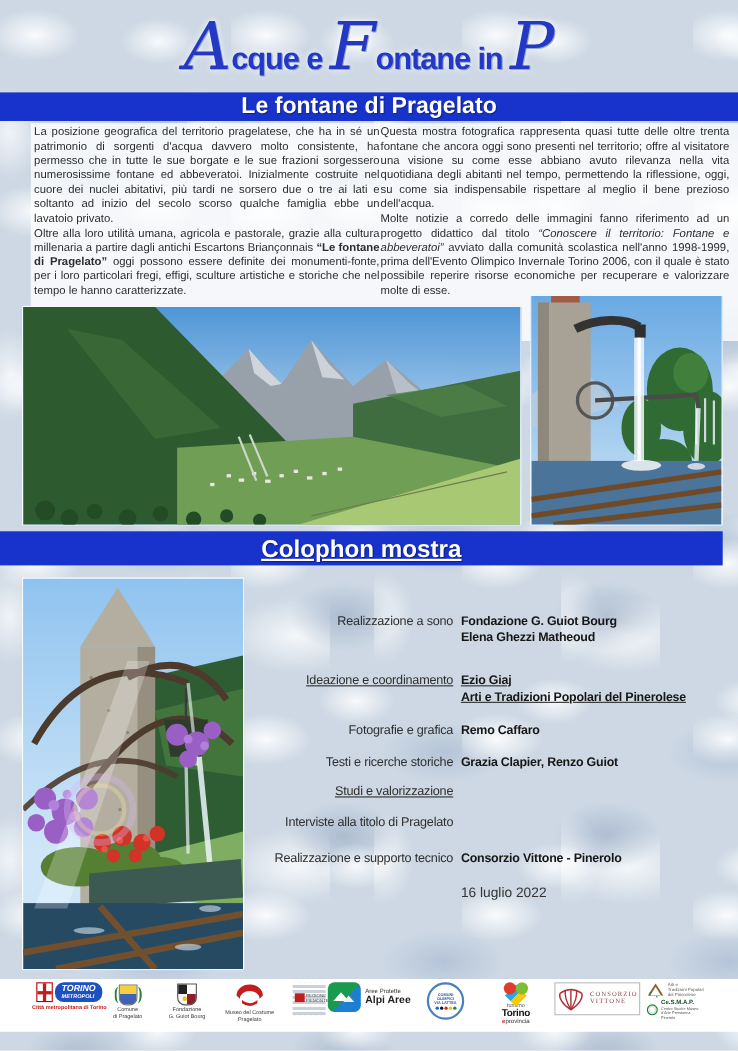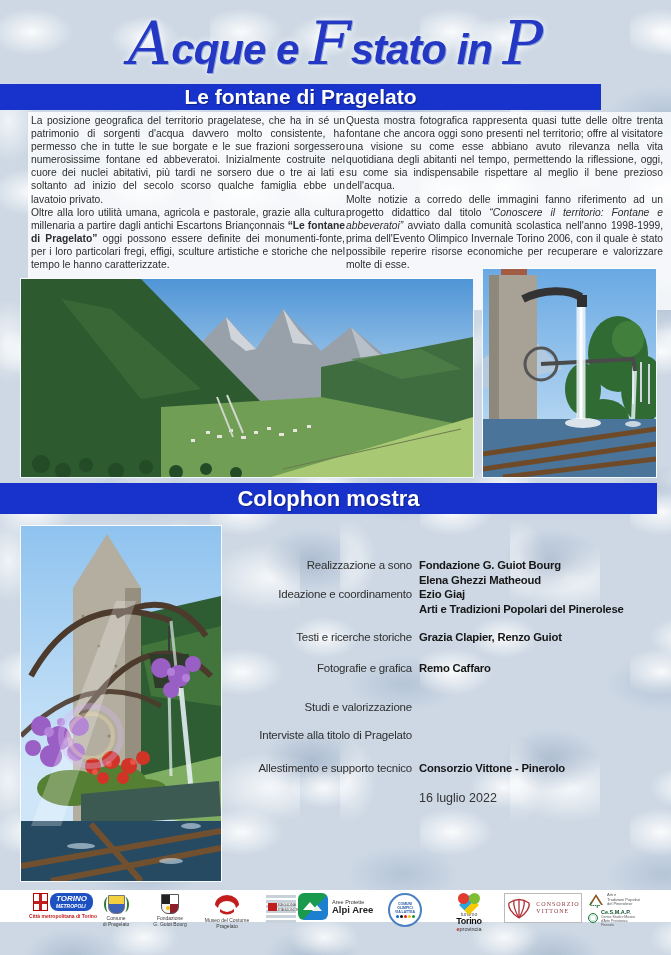--- a/index.html
+++ b/index.html
@@ -12,49 +12,49 @@
       radial-gradient(50px 30px at 80% 25%, rgba(255,255,255,.85), rgba(255,255,255,0) 70%),
       radial-gradient(70px 45px at 30% 80%, rgba(146,166,192,.55), rgba(146,166,192,0) 70%),
       radial-gradient(90px 50px at 90% 75%, rgba(255,255,255,.8), rgba(255,255,255,0) 70%),
       radial-gradient(40px 60px at 5% 55%, rgba(255,255,255,.7), rgba(255,255,255,0) 70%);
     background-size:210px 160px,260px 190px,180px 150px,240px 200px,300px 210px,170px 220px;}
   .abs{position:absolute;}
   
   .title{left:0;top:4px;width:671px;height:78px;display:flex;justify-content:center;align-items:baseline;
     color:#2438c4;text-shadow:1px 1px 0 #8fa6d8, 0 0 7px rgba(255,255,255,.95);white-space:pre;}
   .tcap{font-family:"DejaVu Serif",serif;font-style:italic;font-size:60px;line-height:78px;}
-  .trest{font-family:"Liberation Sans",sans-serif;font-style:italic;font-weight:bold;font-size:42px;letter-spacing:-1px;line-height:78px;}
+  .trest{font-family:"Liberation Sans",sans-serif;font-weight:bold;font-size:28px;letter-spacing:-1px;line-height:78px;}
   
   .banner{background:#1833cc;color:#fff;font-weight:bold;text-align:center;
     text-shadow:1px 1px 1px rgba(0,0,0,.35);}
-  .banner-fontane{left:0;top:84px;width:601px;height:26px;font-size:21px;line-height:26px;}
-  .banner-colophon{left:0;top:483px;width:657px;height:31px;font-size:22px;line-height:31px;}
+  .banner-fontane{left:0;top:84px;width:671px;height:26px;font-size:21px;line-height:26px;}
+  .banner-colophon{left:0;top:483px;width:657px;height:31px;font-size:22px;line-height:31px;text-decoration:underline;}
   
   .intro-panel{left:13px;top:112px;width:645px;height:198px;background:rgba(255,255,255,.8);margin-left:15px;}
   .intro-col{position:absolute;top:2px;font-size:10.3px;line-height:13.1px;text-align:justify;color:#2d2d2d;}
   .intro-left{left:3px;width:314px;}
   .intro-right{left:318px;width:317px;}
   .intro-col p{margin:0;}
   
   .photo{border:1px solid rgba(255,255,255,.9);box-sizing:border-box;overflow:hidden;}
   .photo-valley{left:20px;top:278px;width:454px;height:200px;background:linear-gradient(#4f95d6,#a9cdec 55%,#cfe3f4);}
   .photo-fountain{left:482px;top:268px;width:175px;height:210px;background:linear-gradient(#69a9e3,#cde4f6);}
   .photo-colophon{left:20px;top:525px;width:202px;height:357px;background:linear-gradient(#8fc3ef,#cfe6f8 70%);}
   .photo svg{display:block;}
   
   .credits{left:224px;top:558px;width:436px;color:#2f2f2f;}
   .credit-row{display:flex;align-items:flex-start;}
   .credit-label{width:188px;text-align:right;padding-right:7px;font-size:11.5px;line-height:14.5px;letter-spacing:-.2px;}
   .credit-value{flex:1;font-weight:bold;color:#161616;font-size:11.3px;line-height:14.5px;letter-spacing:-.2px;white-space:pre-line;}
-  .credits .idx-0{margin-top:0;} .credits .idx-1{} .credits .idx-2{margin-top:16px;}
-  .credits .idx-3{margin-top:14px;} .credits .idx-4{margin-top:25px;} .credits .idx-5{margin-top:13px;}
+  .credits .idx-0{margin-top:0;} .credits .idx-1{margin-top:25px;text-decoration:underline;} .credits .idx-2{margin-top:16px;}
+  .credits .idx-3{margin-top:14px;} .credits .idx-4{margin-top:13px;text-decoration:underline;} .credits .idx-5{margin-top:13px;}
   .credits .idx-6{margin-top:19px;}
   .credit-date{margin-top:15px;margin-left:195px;font-size:12.5px;color:#333;}
   
-  .logo-strip{left:0;top:890px;width:671px;height:32px;background:#fff;}
+  .logo-strip{left:0;top:890px;width:671px;height:48px;background:#fff;}
   .logo{position:absolute;top:3px;font-size:5px;color:#444;text-align:center;}
   .cap5{font-size:5px;line-height:5.5px;white-space:pre-line;color:#3a3a3a;margin-top:2px;}
   
   .lg-torino{left:14px;width:98px;}
   .tm-row{display:flex;align-items:center;justify-content:center;gap:2px;}
   .tm-shield{width:13px;height:16px;background-color:#fff;border:1px solid #b00;
     background-image:linear-gradient(#c21d1d,#c21d1d),linear-gradient(#c21d1d,#c21d1d);
     background-size:100% 3px,3px 100%;background-position:center;background-repeat:no-repeat;}
   .tm-pill{background:#1d50c0;border-radius:8px;padding:2px 6px;color:#fff;font-style:italic;text-align:left;}
   .tm-t1{font-size:8px;font-weight:bold;line-height:8px;}
@@ -127,21 +127,21 @@
     background:radial-gradient(circle at 50% 50%, #fff 40%, #d9ecdf 41%);}
   .cs-name{font-size:5.5px;font-weight:bold;color:#14532d;line-height:6px;}
   .tiny35{font-size:3.5px;line-height:4px;color:#555;white-space:pre-line;}
 </style>
 </head>
 <body>
 
 <div class="poster">
 
   <div class="abs title">
-    <span class="tcap">A</span><span class="trest">cque e </span><span class="tcap">F</span><span class="trest">stato in </span><span class="tcap">P</span>
+    <span class="tcap">A</span><span class="trest">cque e </span><span class="tcap">F</span><span class="trest">ontane in </span><span class="tcap">P</span>
   </div>
 
   <div class="abs banner banner-fontane">Le fontane di Pragelato</div>
 
   <div class="abs intro-panel">
     <div class="intro-col intro-left">
       <p><span>La posizione geografica del territorio pragelatese, che ha in sé un patrimonio di sorgenti d'acqua davvero molto consistente, ha permesso che in tutte le sue borgate e le sue frazioni sorgessero numerosissime fontane ed abbeveratoi. Inizialmente costruite nel cuore dei nuclei abitativi, più tardi ne sorsero due o tre ai lati e soltanto ad inizio del secolo scorso qualche famiglia ebbe un lavatoio privato.</span></p>
       <p><span>Oltre alla loro utilità umana, agricola e pastorale, grazie alla cultura millenaria a partire dagli antichi Escartons Briançonnais </span><span style="font-weight: bold;">“Le fontane di Pragelato”</span><span> oggi possono essere definite dei monumenti-fonte, per i loro particolari fregi, effigi, sculture artistiche e storiche che nel tempo le hanno caratterizzate.</span></p>
     </div>
     <div class="intro-col intro-right">
@@ -316,36 +316,36 @@
     <div class="credit-row idx-0">
         <div class="credit-label">Realizzazione a sono</div>
         <div class="credit-value">Fondazione G. Guiot Bourg
 Elena Ghezzi Matheoud</div>
       </div>
       <div class="credit-row idx-1">
         <div class="credit-label">Ideazione e coordinamento</div>
         <div class="credit-value">Ezio Giaj
 Arti e Tradizioni Popolari del Pinerolese</div>
       </div>
+      <div class="credit-row idx-2">
+        <div class="credit-label">Fotografie e grafica</div>
+        <div class="credit-value">Remo Caffaro</div>
+      </div>
       <div class="credit-row idx-3">
         <div class="credit-label">Testi e ricerche storiche</div>
         <div class="credit-value">Grazia Clapier, Renzo Guiot</div>
       </div>
-      <div class="credit-row idx-2">
-        <div class="credit-label">Fotografie e grafica</div>
-        <div class="credit-value">Remo Caffaro</div>
-      </div>
       <div class="credit-row idx-4">
         <div class="credit-label">Studi e valorizzazione</div>
       </div>
       <div class="credit-row idx-5">
         <div class="credit-label">Interviste alla titolo di Pragelato</div>
       </div>
       <div class="credit-row idx-6">
-        <div class="credit-label">Allestimento e supporto tecnico</div>
+        <div class="credit-label">Realizzazione e supporto tecnico</div>
         <div class="credit-value">Consorzio Vittone - Pinerolo</div>
       </div>
     <div class="credit-date">16 luglio 2022</div>
   </div>
 
   <div class="abs logo-strip">
 
     <div class="logo lg-torino">
       <div class="tm-row">
         <div class="tm-shield"></div>

